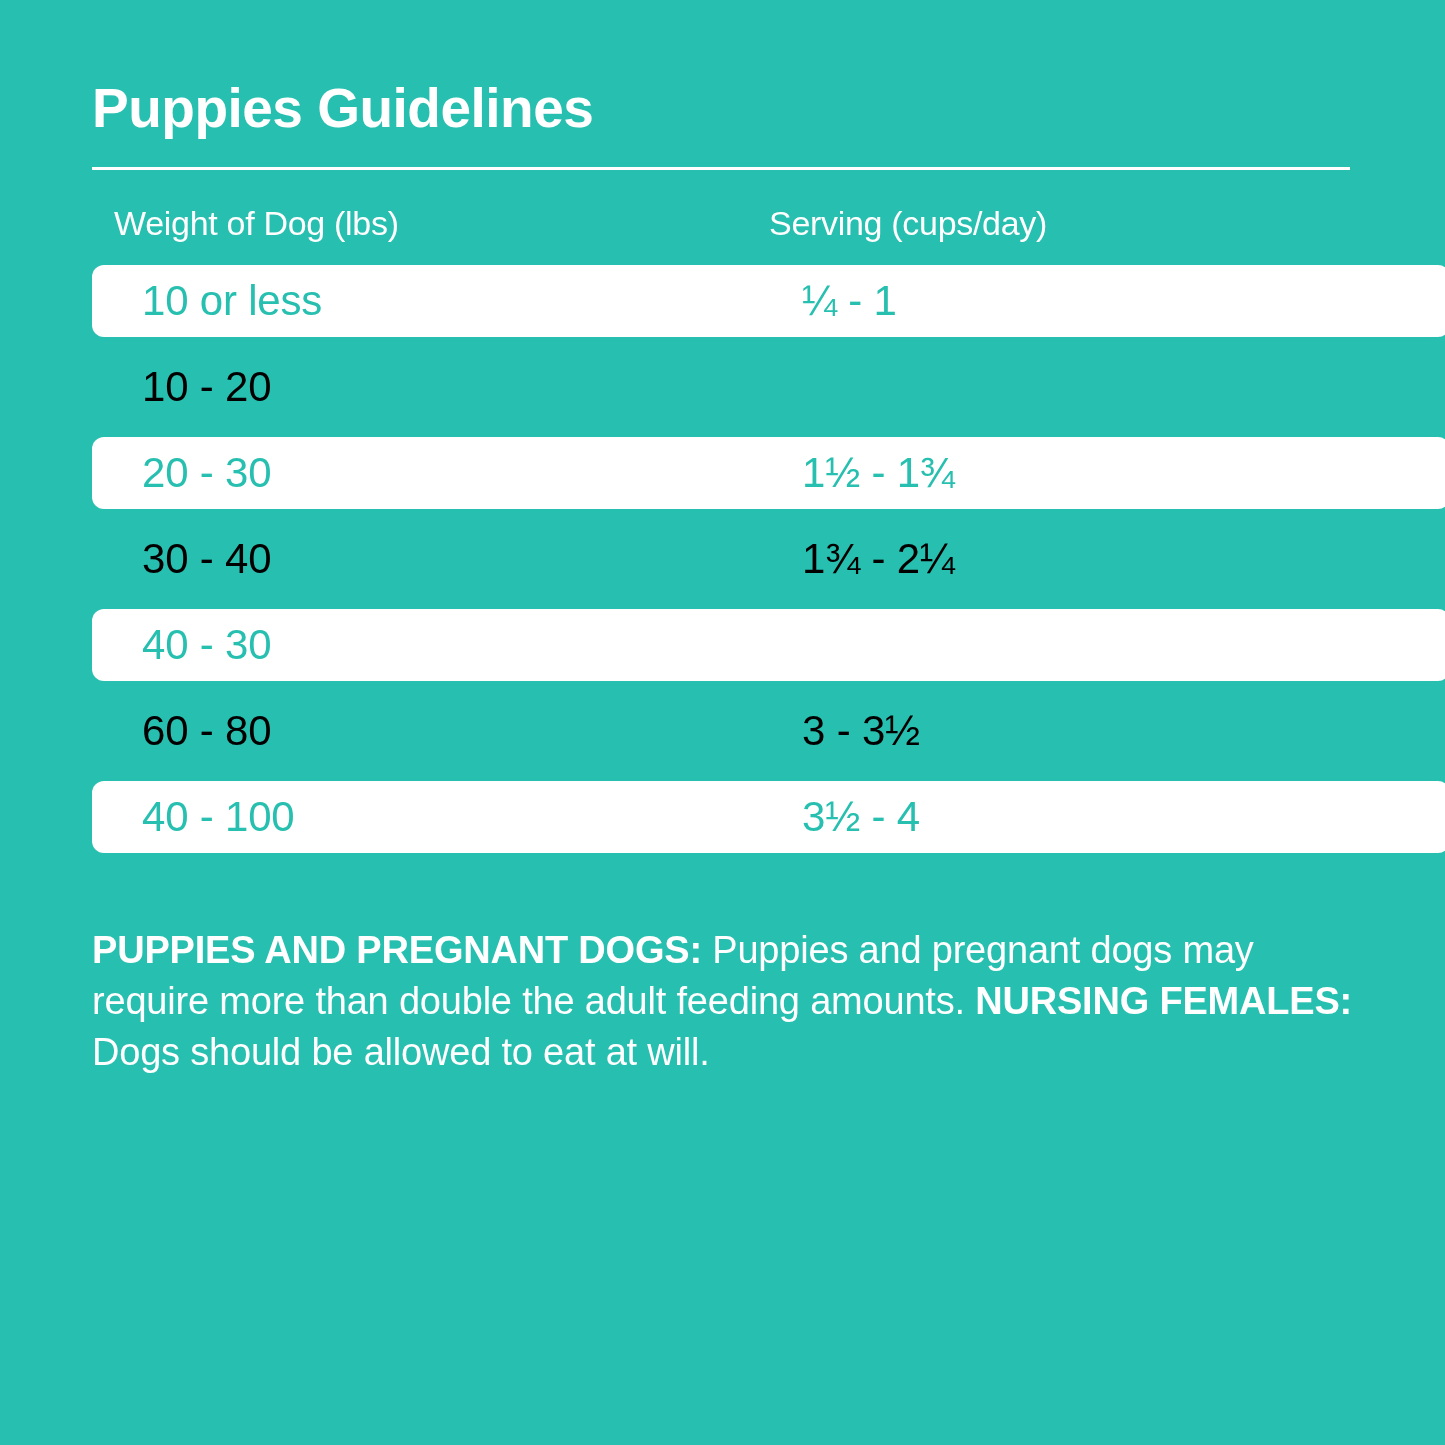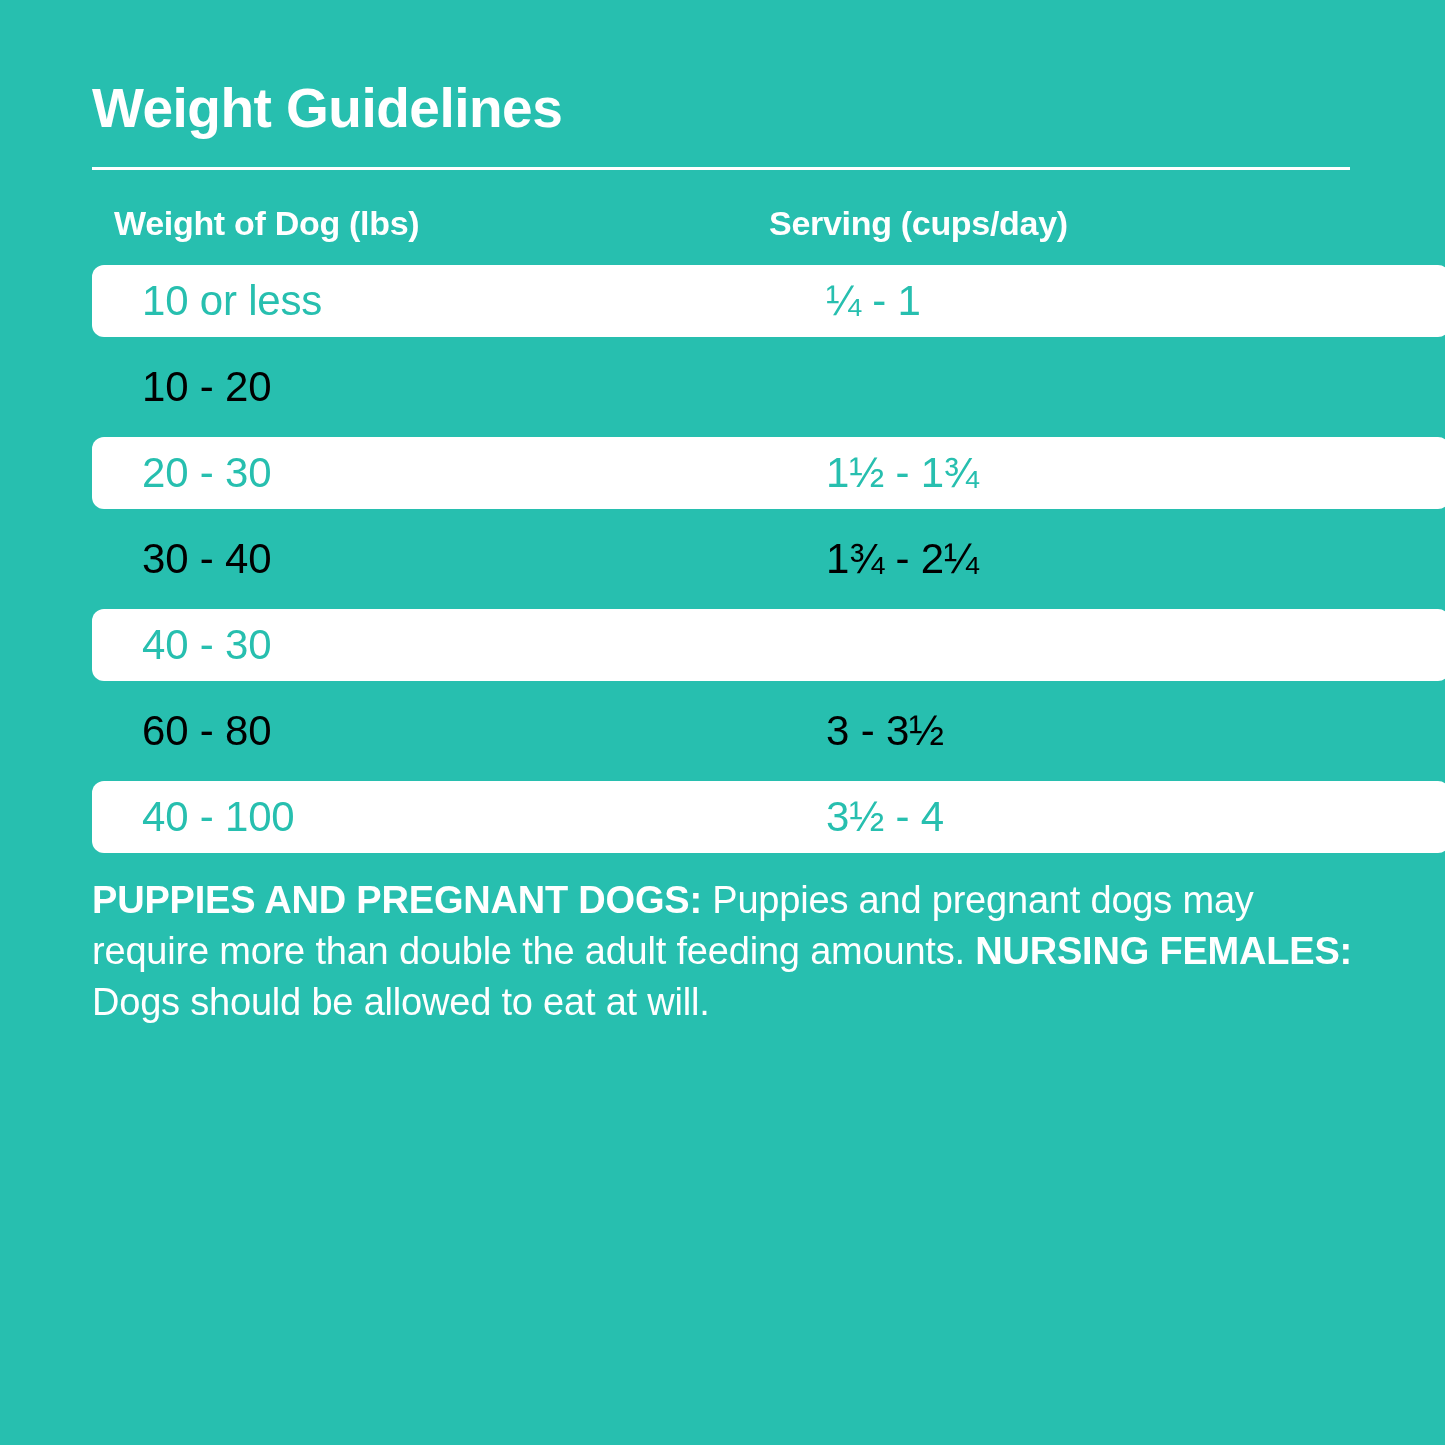--- a/index.html
+++ b/index.html
@@ -35,21 +35,21 @@
     width: 1258px;
   }
   .col-head-row {
     display: flex;
     margin-top: 34px;
     padding-left: 22px;
   }
   .col-head {
     color: #ffffff;
     font-size: 34px;
-    font-weight: bold;
+    font-weight: normal;
     letter-spacing: -0.3px;
   }
   .col-head.weight { width: 655px; }
   .col-head.serving { width: 560px; }
 
   .table {
     margin-top: 22px;
     width: 1358px;
   }
   .row {
@@ -66,42 +66,42 @@
   }
   .row.plain {
     background: transparent;
   }
   .cell {
     font-size: 42px;
     letter-spacing: -0.2px;
     line-height: 1;
   }
   .cell.weight { width: 660px; }
-  .cell.serving { width: 560px; margin-left: 24px; }
+  .cell.serving { width: 560px; }
   .row.alt .cell { color: #27bfaf; }
   .row.plain .cell { color: #000000; }
 
   .note {
-    margin-top: 22px;
+    margin-top: 72px;
     width: 1280px;
     color: #ffffff;
     font-size: 38px;
     line-height: 1.35;
     letter-spacing: -0.2px;
   }
   .note b {
     font-weight: bold;
   }
 </style>
 </head>
 <body>
 
 <div class="page">
 
-  <h1 class="title">Weight Guidelines</h1>
+  <h1 class="title">Puppies Guidelines</h1>
   <div class="title-rule"></div>
 
   <div class="col-head-row">
     <div class="col-head weight">Weight of Dog (lbs)</div>
     <div class="col-head serving">Serving (cups/day)</div>
   </div>
 
   <div class="table">
 
     <div class="row alt">

